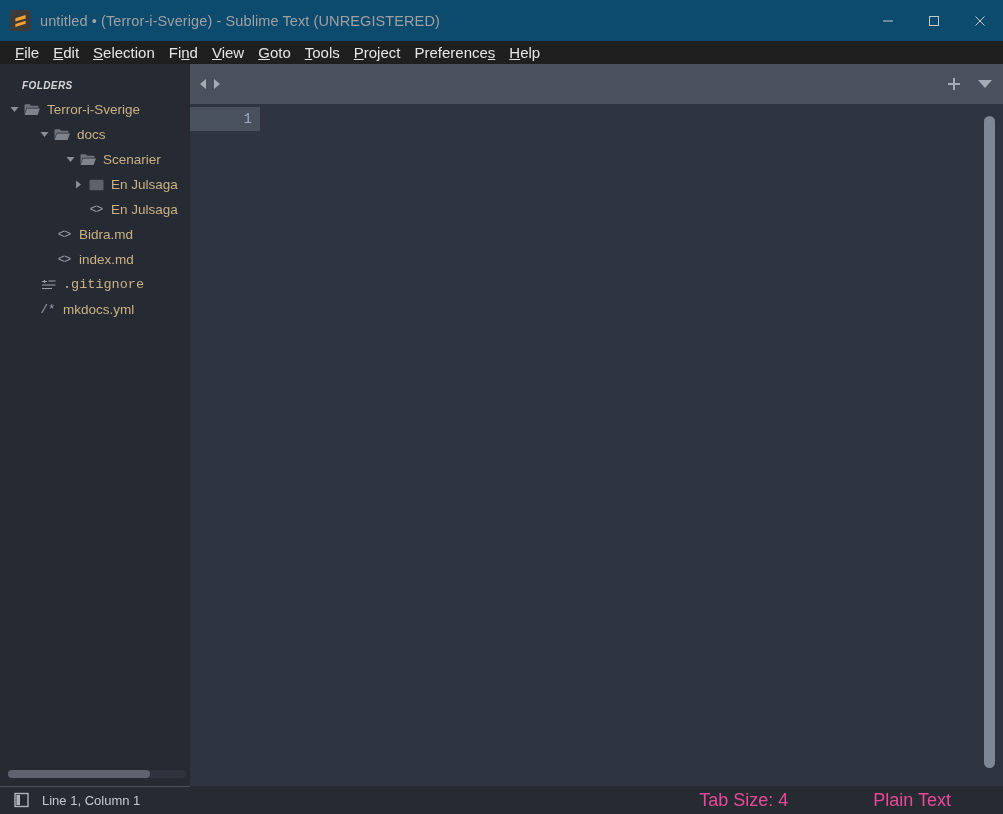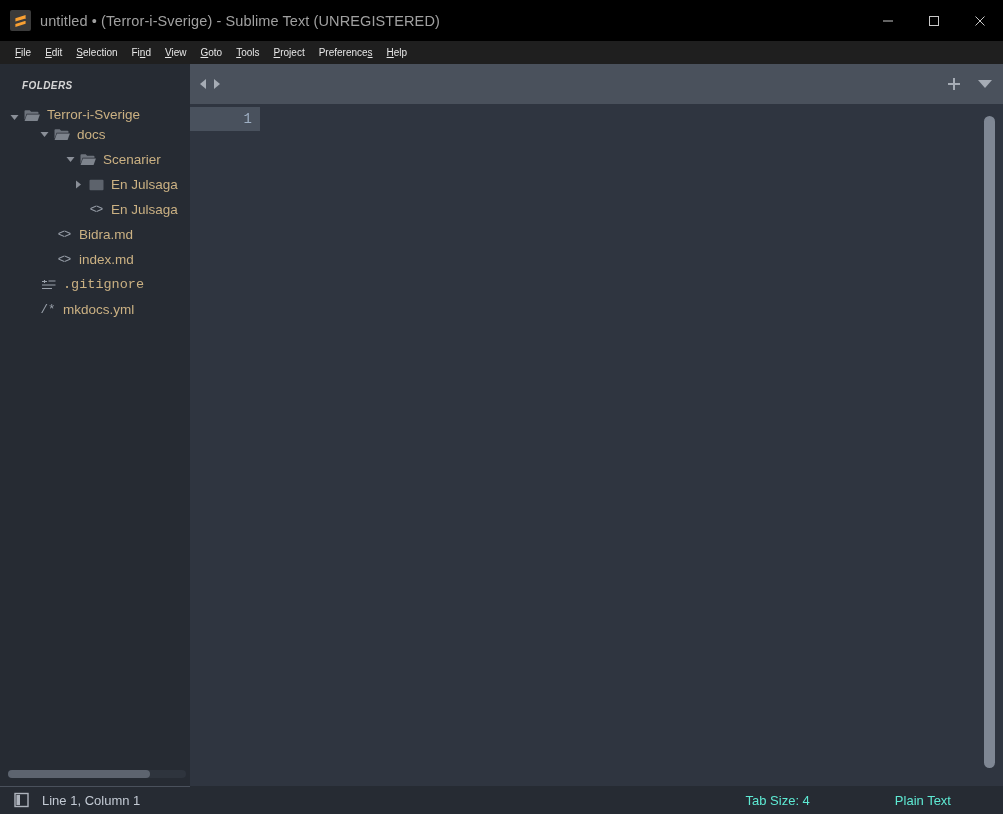--- a/index.html
+++ b/index.html
@@ -9,21 +9,21 @@
     font-family:"Liberation Sans", sans-serif;
     overflow:hidden;
     -webkit-font-smoothing:antialiased;
   }
 
   #app { position:relative; width:1003px; height:814px; background:#232830; }
 
   
   .titlebar {
     position:absolute; top:0; left:0; width:1003px; height:41px;
-    background:#000000; display:flex; align-items:center;
+    background:#0c4a6e; display:flex; align-items:center;
   }
   .tb-left { display:flex; align-items:center; padding-left:10px; }
   .st-logo {
     width:21px; height:21px; background:#3b3b3b; border-radius:2px;
     display:flex; align-items:center; justify-content:center; margin-right:9px;
     flex:none;
   }
   .st-title {
     color:#a0a0a0; font-size:14.5px; letter-spacing:.1px; white-space:nowrap;
   }
@@ -33,21 +33,21 @@
     color:#c8c8c8;
   }
   .wc svg { display:block; }
 
   
   .menubar {
     position:absolute; top:41px; left:0; width:1003px; height:23px;
     background:#1f1f1f; display:flex; align-items:center; padding-left:8px;
   }
   .menu-item {
-    color:#e6e6e6; font-size:10px; padding:0 7px; line-height:23px; white-space:nowrap;
+    color:#e6e6e6; font-size:15px; padding:0 7px; line-height:23px; white-space:nowrap;
   }
   .menu-item u { text-decoration:underline; text-underline-offset:1px; }
 
   
   .sidebar {
     position:absolute; top:64px; left:0; width:190px; height:722px;
     background:#262b33; overflow:hidden;
   }
   .sidebar-edge {
     position:absolute; top:64px; left:0; width:3px; height:722px; background:#21262d;
@@ -122,21 +122,21 @@
 
   
   .statusbar {
     position:absolute; left:0; bottom:0; width:1003px; height:28px;
     background:#262b33; display:flex; align-items:center;
   }
   .sb-sep { position:absolute; left:0; top:0; width:190px; height:1px; background:#4a515c; }
   .sb-toggle { margin-left:14px; display:flex; align-items:center; color:#aeb4bd; }
   .sb-text { color:#c3cad4; font-size:13px; margin-left:12px; white-space:nowrap; }
   .sb-right { position:absolute; right:0; top:0; height:28px; display:flex; align-items:center; }
-  .sb-right .item { color:#5eead4; font-size:13px; white-space:nowrap; }
+  .sb-right .item { color:#ec4899; font-size:18px; white-space:nowrap; }
   .sb-right .tabsize { margin-right:85px; }
   .sb-right .syntax { margin-right:52px; }
 
   .edge-marks { position:absolute; left:0; top:64px; width:3px; height:722px; }
   .edge-marks i { position:absolute; left:0; width:3px; height:9px; background:#8a6a2e; opacity:.55; }
 </style>
 </head>
 <body>
 
 <div id="app">
@@ -184,21 +184,21 @@
 
   <div class="sidebar-edge"></div>
   <div class="edge-marks">
     <i style="top:43px"></i>
       <i style="top:116px"></i>
   </div>
 
   <div class="sidebar">
     <div class="folders-head">FOLDERS</div>
     <div class="tree" id="tree">
-        <div class="trow" style="padding-left: 8px; align-items: flex-end;">
+        <div class="trow" style="padding-left: 8px;">
           <span class="arrow">
             <svg width="9" height="9" viewBox="0 0 9 9">
               <path d="M0.5 2h8l-4 5z" fill="#8a8f98"></path>
             </svg>
           </span>
           <span class="ico">
             <svg width="16" height="13" viewBox="0 0 16 13">
               <path d="M0.5 2.2a1 1 0 011-1h4.2l1.4 1.5h6.4a1 1 0 011 1v1.1H2.6L0.5 11z" fill="#6d737c"></path>
               <path d="M2.9 5.6h13.0L13.6 12H0.6z" fill="#7e848d"></path>
             </svg>

